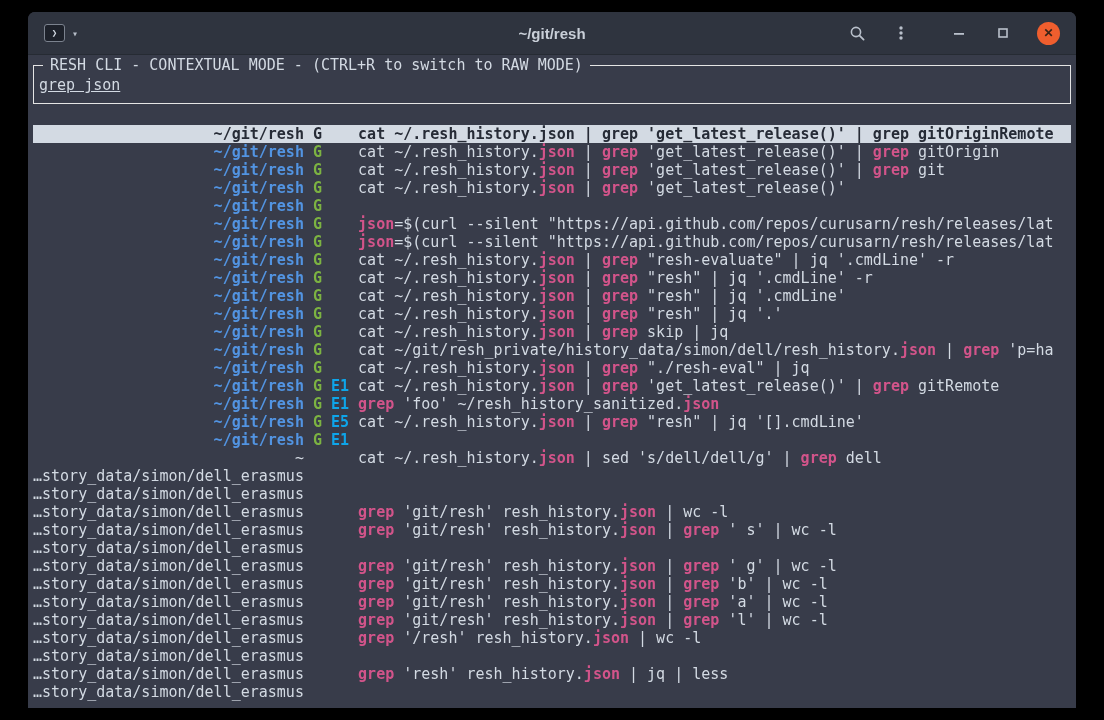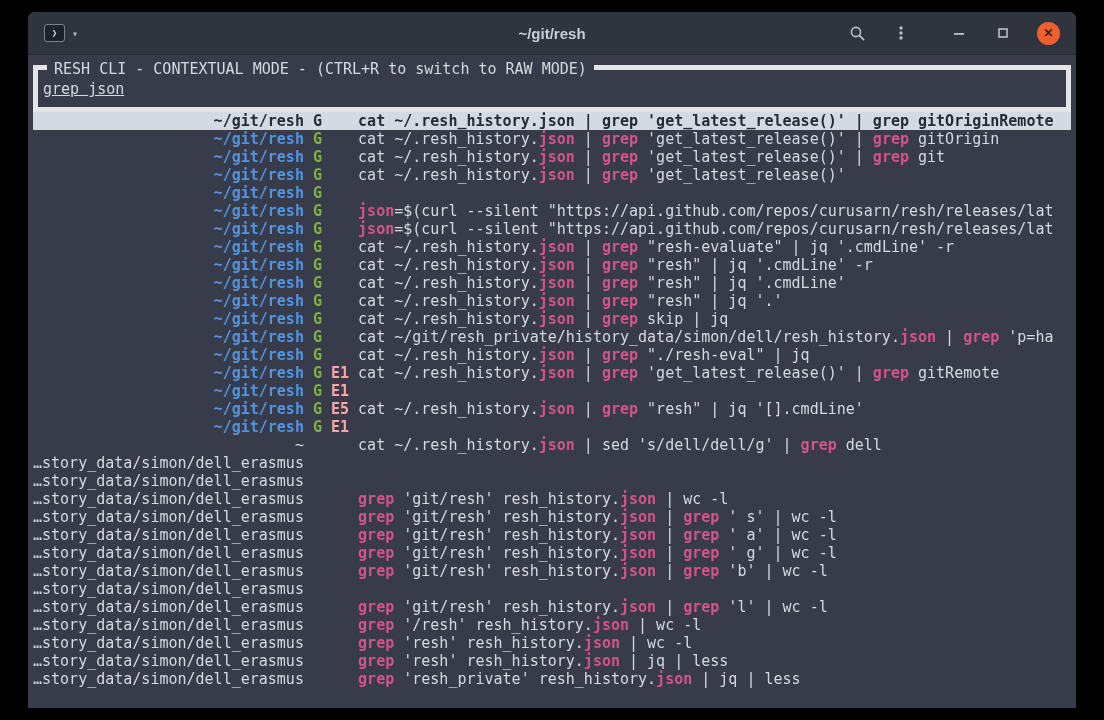--- a/index.html
+++ b/index.html
@@ -26,37 +26,37 @@
             width:20px; height:20px; cursor:pointer; }
   .win-min { margin-left:14px; }
   .close-btn { width:23px; height:23px; border-radius:50%; background:#ef5e2e;
                display:flex; align-items:center; justify-content:center; cursor:pointer; }
   .close-x { color:#3a2317; font-size:12px; font-weight:bold;
              font-family:"Liberation Sans",sans-serif; line-height:1; }
 
   
   .term { padding:3px 5px 0 5px; color:#d3dae3; font-size:15px; line-height:18px; }
 
-  .querybox { position:relative; border:5px solid #e5e5e5; margin:7px 0 0 0;
+  .querybox { position:relative; border:1px solid #e5e5e5; margin:7px 0 21px 0;
               padding:10px 5px 9px 5px; }
   .qlabel { position:absolute; top:-10px; left:9px; background:#383c4a;
             padding:0 7px; white-space:pre; color:#d3dae3; }
   .qline { white-space:pre; color:#d3dae3;text-decoration:underline; }
 
   .rows { }
   .trow { display:flex; height:18px; white-space:pre; overflow:hidden; }
   .c-left { width:30ch; display:inline-flex; justify-content:space-between; overflow:hidden; flex:none; }
   .c-flags { width:5ch; margin-left:1ch; flex:none; overflow:hidden; }
   .c-cmd { flex:1; overflow:hidden; }
 
   .host { color:#86efac;margin-top:37px; }
   .path { color:#5294e2; font-weight:bold; }
   .path-plain { color:#d3dae3; }
   .flag-g { color:#7cb342; font-weight:bold; }
-  .flag-e { color:#fca5a5; font-weight:bold; }
+  .flag-e { color:#0ea5e9; font-weight:bold; }
   .hl { color:#d2548a; font-weight:bold; }
 
   .sel { background:#d3dae3; font-weight:bold; }
   .sel, .sel .host, .sel .path, .sel .path-plain,
   .sel .flag-g, .sel .flag-e, .sel .hl, .sel .c-cmd { color:#262b36; }
 </style>
 </head>
 <body>
 
 <div class="window">
@@ -113,33 +113,33 @@
         <div class="trow"><span class="c-left"><span class="host">dell:</span><span class="path">~/git/resh</span></span><span class="c-flags"><span class="flag-g">G</span></span><span class="c-cmd"><span class="hl">json</span>=$(curl --silent "https://api.github.com/repos/curusarn/resh/releases/lat</span></div>
         <div class="trow"><span class="c-left"><span class="host">dell:</span><span class="path">~/git/resh</span></span><span class="c-flags"><span class="flag-g">G</span></span><span class="c-cmd"><span class="hl">json</span>=$(curl --silent "https://api.github.com/repos/curusarn/resh/releases/lat</span></div>
         <div class="trow"><span class="c-left"><span class="host">dell:</span><span class="path">~/git/resh</span></span><span class="c-flags"><span class="flag-g">G</span></span><span class="c-cmd">cat ~/.resh_history.<span class="hl">json</span> | <span class="hl">grep</span> "resh-evaluate" | jq '.cmdLine' -r</span></div>
         <div class="trow"><span class="c-left"><span class="host">dell:</span><span class="path">~/git/resh</span></span><span class="c-flags"><span class="flag-g">G</span></span><span class="c-cmd">cat ~/.resh_history.<span class="hl">json</span> | <span class="hl">grep</span> "resh" | jq '.cmdLine' -r</span></div>
         <div class="trow"><span class="c-left"><span class="host">dell:</span><span class="path">~/git/resh</span></span><span class="c-flags"><span class="flag-g">G</span></span><span class="c-cmd">cat ~/.resh_history.<span class="hl">json</span> | <span class="hl">grep</span> "resh" | jq '.cmdLine'</span></div>
         <div class="trow"><span class="c-left"><span class="host">dell:</span><span class="path">~/git/resh</span></span><span class="c-flags"><span class="flag-g">G</span></span><span class="c-cmd">cat ~/.resh_history.<span class="hl">json</span> | <span class="hl">grep</span> "resh" | jq '.'</span></div>
         <div class="trow"><span class="c-left"><span class="host">dell:</span><span class="path">~/git/resh</span></span><span class="c-flags"><span class="flag-g">G</span></span><span class="c-cmd">cat ~/.resh_history.<span class="hl">json</span> | <span class="hl">grep</span> skip | jq</span></div>
         <div class="trow"><span class="c-left"><span class="host">dell:</span><span class="path">~/git/resh</span></span><span class="c-flags"><span class="flag-g">G</span></span><span class="c-cmd">cat ~/git/resh_private/history_data/simon/dell/resh_history.<span class="hl">json</span> | <span class="hl">grep</span> 'p=ha</span></div>
         <div class="trow"><span class="c-left"><span class="host">dell:</span><span class="path">~/git/resh</span></span><span class="c-flags"><span class="flag-g">G</span></span><span class="c-cmd">cat ~/.resh_history.<span class="hl">json</span> | <span class="hl">grep</span> "./resh-eval" | jq</span></div>
         <div class="trow"><span class="c-left"><span class="host"></span><span class="path">~/git/resh</span></span><span class="c-flags"><span class="flag-g">G</span> <span class="flag-e">E1</span></span><span class="c-cmd">cat ~/.resh_history.<span class="hl">json</span> | <span class="hl">grep</span> 'get_latest_release()' | <span class="hl">grep</span> gitRemote</span></div>
-        <div class="trow"><span class="c-left"><span class="host"></span><span class="path">~/git/resh</span></span><span class="c-flags"><span class="flag-g">G</span> <span class="flag-e">E1</span></span></div>
+        <div class="trow"><span class="c-left"><span class="host"></span><span class="path">~/git/resh</span></span><span class="c-flags"><span class="flag-g">G</span> <span class="flag-e">E1</span></span><span class="c-cmd"><span class="hl">grep</span> 'foo' ~/resh_history_sanitized.<span class="hl">json</span></span></div>
         <div class="trow"><span class="c-left"><span class="host">dell:</span><span class="path">~/git/resh</span></span><span class="c-flags"><span class="flag-g">G</span> <span class="flag-e">E5</span></span><span class="c-cmd">cat ~/.resh_history.<span class="hl">json</span> | <span class="hl">grep</span> "resh" | jq '[].cmdLine'</span></div>
         <div class="trow"><span class="c-left"><span class="host">dell:</span><span class="path">~/git/resh</span></span><span class="c-flags"><span class="flag-g">G</span> <span class="flag-e">E1</span></span></div>
         <div class="trow"><span class="c-left"><span class="host"></span><span class="path-plain">~</span></span><span class="c-flags"></span><span class="c-cmd">cat ~/.resh_history.<span class="hl">json</span> | sed 's/dell/dell/g' | <span class="hl">grep</span> dell</span></div>
         <div class="trow"><span class="c-left"><span class="host"></span><span class="path-plain">…story_data/simon/dell_erasmus</span></span><span class="c-flags"></span></div>
         <div class="trow"><span class="c-left"><span class="host"></span><span class="path-plain">…story_data/simon/dell_erasmus</span></span><span class="c-flags"></span></div>
         <div class="trow"><span class="c-left"><span class="host"></span><span class="path-plain">…story_data/simon/dell_erasmus</span></span><span class="c-flags"></span><span class="c-cmd"><span class="hl">grep</span> 'git/resh' resh_history.<span class="hl">json</span> | wc -l</span></div>
         <div class="trow"><span class="c-left"><span class="host"></span><span class="path-plain">…story_data/simon/dell_erasmus</span></span><span class="c-flags"></span><span class="c-cmd"><span class="hl">grep</span> 'git/resh' resh_history.<span class="hl">json</span> | <span class="hl">grep</span> ' s' | wc -l</span></div>
-        <div class="trow"><span class="c-left"><span class="host"></span><span class="path-plain">…story_data/simon/dell_erasmus</span></span><span class="c-flags"></span><span class="c-cmd"><span class="hl">grep</span> 'git/resh' resh_history.<span class="hl">json</span> | <span class="hl">grep</span> ' a' | wc -l</span></div>
+        <div class="trow"><span class="c-left"><span class="host"></span><span class="path-plain">…story_data/simon/dell_erasmus</span></span><span class="c-flags"></span></div>
         <div class="trow"><span class="c-left"><span class="host"></span><span class="path-plain">…story_data/simon/dell_erasmus</span></span><span class="c-flags"></span><span class="c-cmd"><span class="hl">grep</span> 'git/resh' resh_history.<span class="hl">json</span> | <span class="hl">grep</span> ' g' | wc -l</span></div>
         <div class="trow"><span class="c-left"><span class="host"></span><span class="path-plain">…story_data/simon/dell_erasmus</span></span><span class="c-flags"></span><span class="c-cmd"><span class="hl">grep</span> 'git/resh' resh_history.<span class="hl">json</span> | <span class="hl">grep</span> 'b' | wc -l</span></div>
-        <div class="trow"><span class="c-left"><span class="host"></span><span class="path-plain">…story_data/simon/dell_erasmus</span></span><span class="c-flags"></span></div>
+        <div class="trow"><span class="c-left"><span class="host"></span><span class="path-plain">…story_data/simon/dell_erasmus</span></span><span class="c-flags"></span><span class="c-cmd"><span class="hl">grep</span> 'git/resh' resh_history.<span class="hl">json</span> | <span class="hl">grep</span> 'a' | wc -l</span></div>
         <div class="trow"><span class="c-left"><span class="host"></span><span class="path-plain">…story_data/simon/dell_erasmus</span></span><span class="c-flags"></span><span class="c-cmd"><span class="hl">grep</span> 'git/resh' resh_history.<span class="hl">json</span> | <span class="hl">grep</span> 'l' | wc -l</span></div>
         <div class="trow"><span class="c-left"><span class="host"></span><span class="path-plain">…story_data/simon/dell_erasmus</span></span><span class="c-flags"></span><span class="c-cmd"><span class="hl">grep</span> '/resh' resh_history.<span class="hl">json</span> | wc -l</span></div>
-        <div class="trow"><span class="c-left"><span class="host"></span><span class="path-plain">…story_data/simon/dell_erasmus</span></span><span class="c-flags"></span><span class="c-cmd"><span class="hl">grep</span> 'resh' resh_history.<span class="hl">json</span> | wc -l</span></div>
+        <div class="trow"><span class="c-left"><span class="host"></span><span class="path-plain">…story_data/simon/dell_erasmus</span></span><span class="c-flags"></span></div>
         <div class="trow"><span class="c-left"><span class="host"></span><span class="path-plain">…story_data/simon/dell_erasmus</span></span><span class="c-flags"></span><span class="c-cmd"><span class="hl">grep</span> 'resh' resh_history.<span class="hl">json</span> | jq | less</span></div>
-        <div class="trow"><span class="c-left"><span class="host"></span><span class="path-plain">…story_data/simon/dell_erasmus</span></span><span class="c-flags"></span><span class="c-cmd"><span class="hl">grep</span> 'resh_private' resh_history.<span class="hl">json</span> | jq | less</span></div>
+        <div class="trow"><span class="c-left"><span class="host"></span><span class="path-plain">…story_data/simon/dell_erasmus</span></span><span class="c-flags"></span></div>
       </div>
   </div>
 
 </div>
 
 </body></html>

